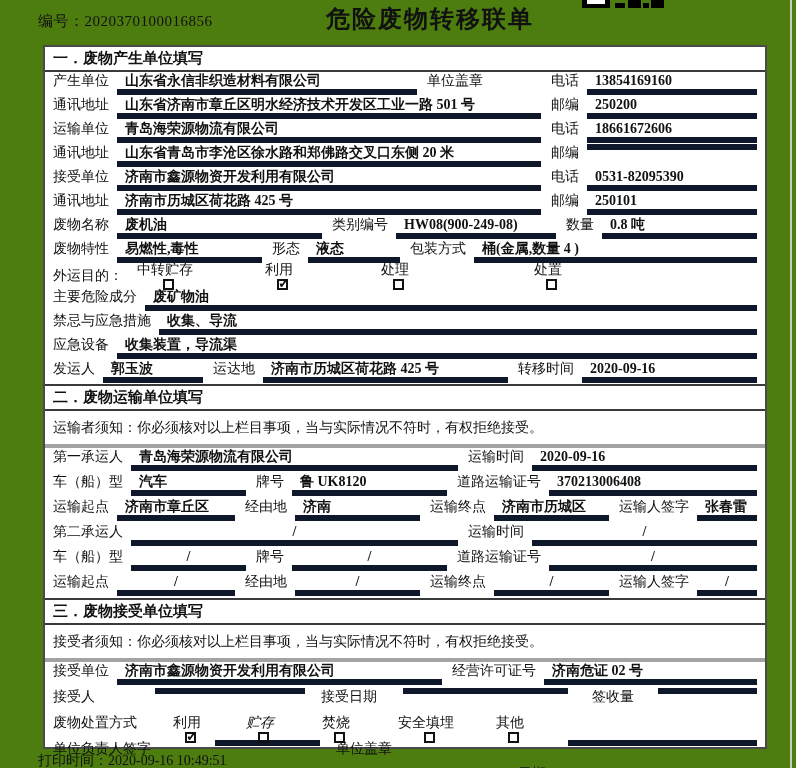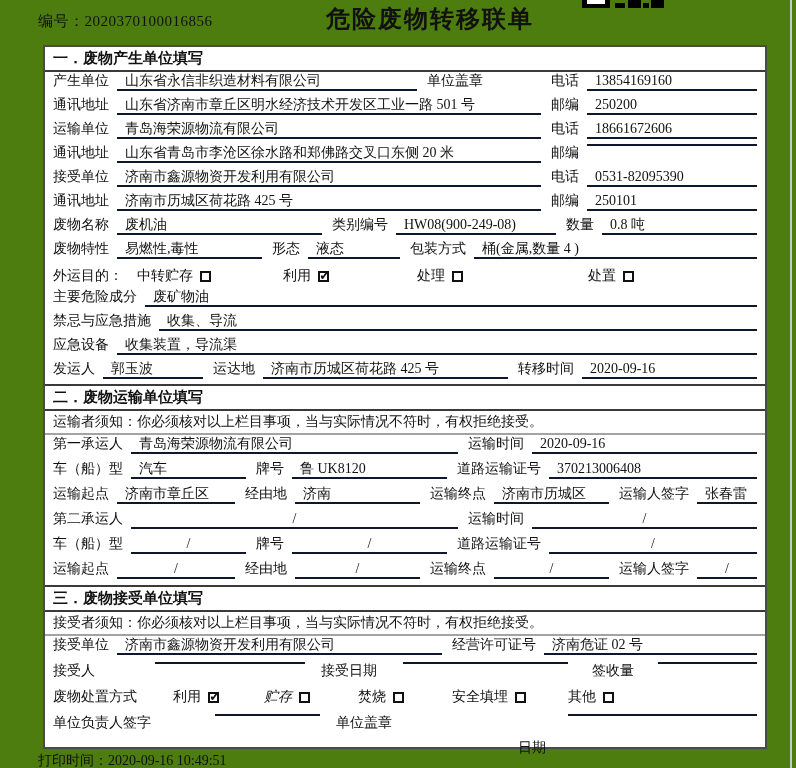--- a/index.html
+++ b/index.html
@@ -25,45 +25,45 @@
 
   .form-box { position:absolute; left:43px; top:45px; width:724px; height:704px;
     border:2px solid #4a4a4a; display:flex; flex-direction:column; background:#fff; }
 
   .sec-title { height:25px; flex:none; display:flex; align-items:center; padding:0 8px;
     font-weight:bold; font-size:15px;
     font-family:"Liberation Sans","DejaVu Sans",sans-serif;
     border-bottom:2px solid #3a3a3a; }
   .sec-title.mid { border-top:2px solid #3a3a3a; height:27px; }
 
-  .notice-row { height:24px; flex:none; display:flex; align-items:center; padding:0 8px;
-    font-size:14px; border-bottom:2px solid #a3a3a3; }
+  .notice-row { height:37px; flex:none; display:flex; align-items:center; padding:0 8px;
+    font-size:14px; border-bottom:4px solid #a3a3a3; }
 
   .row { height:24px; flex:none; display:flex; align-items:flex-start; padding:0 8px 2px 8px;
     font-size:14px; line-height:17px; }
   .row.h25 { height:25px; } .row.h26 { height:26px; }
 
   .lbl { white-space:nowrap; flex:none; margin-right:8px; }
   .lbl.ml { margin-left:10px; }
-  .fld { border-bottom:2px solid #0f172a; padding:0 4px 0 8px; white-space:nowrap;
-    overflow:hidden; flex:none; }
+  .fld { border-bottom:6px solid #0f172a; padding:0 4px 0 8px; white-space:nowrap;
+    overflow:hidden; flex:none;font-weight:bold; }
   .fld.grow { flex:1; }
   .fld.ctr { text-align:center; padding:0; }
   .spacer { flex:1; }
 
   .w300{width:300px}.w205{width:205px}.w160{width:160px}.w145{width:145px}.w92{width:92px}
   .w100{width:100px}.w245{width:245px}.w170{width:170px}.w225{width:225px}.w115{width:115px}
   .w155{width:155px}.w118{width:118px}.w125{width:125px}.w325{width:325px}.w150{width:150px}
   .w165{width:165px}.w105{width:105px}
 
   .cb { display:inline-block; width:11px; height:11px; border:2px solid #111;
     margin-left:7px; position:relative; top:1px; flex:none; }
   .cb.checked::after { content:"✓"; position:absolute; left:-1px; top:-6px;
     font-size:14px; font-weight:bold; color:#111; }
-  .cbi { display:flex; align-items:center; white-space:nowrap; }
+  .cbi { display:flex; align-items:center; white-space:nowrap;flex-direction:column; }
 
   .footer { position:absolute; left:38px; top:752px; font-size:14px; }
 </style>
 </head>
 <body>
 
 <div class="page">
   <div class="edge-line"></div>
 
   <div class="qr-frag">

